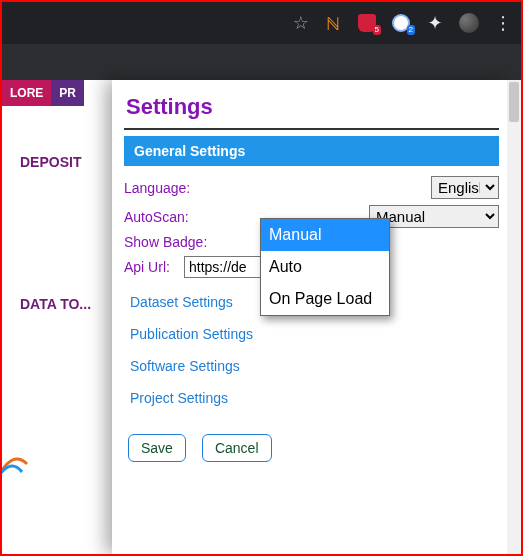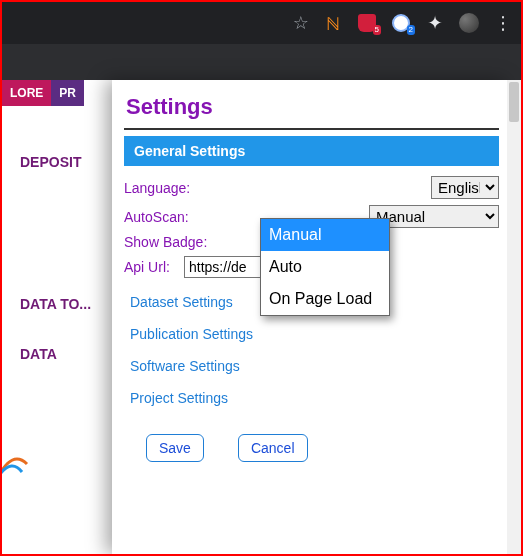--- a/index.html
+++ b/index.html
@@ -43,21 +43,21 @@
   .form-label { color: #8614b3; font-size: 14px; width: 100px; }
   .select { margin-left: auto; font-size: 15px; padding: 1px 2px; border: 1px solid #767676; background: #efefef; }
   .select.lang { width: 68px; }
   .select.autoscan { width: 130px; }
   .api-input { margin-left: 0; width: 80px; font-size: 14px; padding: 2px 4px; border: 1px solid #767676; }
 
   .links { margin-top: 12px; }
   .link { display: block; color: #1f7ed6; font-size: 14px; margin: 16px 6px; cursor: pointer; }
 
   .buttons { margin-top: 28px; display: flex; gap: 16px; padding-left: 4px; }
-  .btn { border: 1px solid #1f7ed6; color: #1d4ed8; background: #fff; padding: 5px 12px; border-radius: 6px; font-size: 14px; cursor: pointer; margin-left: 18px; }
+  .btn { border: 1px solid #1f7ed6; color: #14532d; background: #fff; padding: 5px 12px; border-radius: 6px; font-size: 14px; cursor: pointer; }
 
   
   .dropdown { position: absolute; left: 258px; top: 216px; width: 130px; background: #fff; border: 1px solid #666; box-shadow: 3px 4px 8px rgba(0,0,0,0.4); z-index: 50; }
   .dd-item { font-size: 16px; padding: 7px 8px; cursor: default; }
   .dd-item.selected { background: #1e90ff; color: #fff; }
 </style>
 </head>
 <body>
 
 <div class="browser-top">
@@ -81,21 +81,20 @@
 <div class="page-bg">
   <div class="page-tabs">
     <div class="page-tab tab-orange">LORE</div>
     <div class="page-tab tab-purple">PR</div>
   </div>
   <div style="height:40px"></div>
   <div class="sidebar-item">DEPOSIT</div>
   <div style="height:110px"></div>
   <div class="sidebar-item">DATA TO...</div>
   <div style="height:18px"></div>
-  <div class="sidebar-item">DATA</div>
   <svg class="swirl" viewBox="0 0 40 40">
       <path d="M5 35 Q20 5 35 20" stroke="#e86d1f" stroke-width="3" fill="none"></path>
       <path d="M8 30 Q20 15 30 28" stroke="#2196e8" stroke-width="3" fill="none"></path>
     </svg>
 </div>
 
 <div class="panel">
   <h1>Settings</h1>
   <div class="hr"></div>
   <div class="section-header">General Settings</div>

